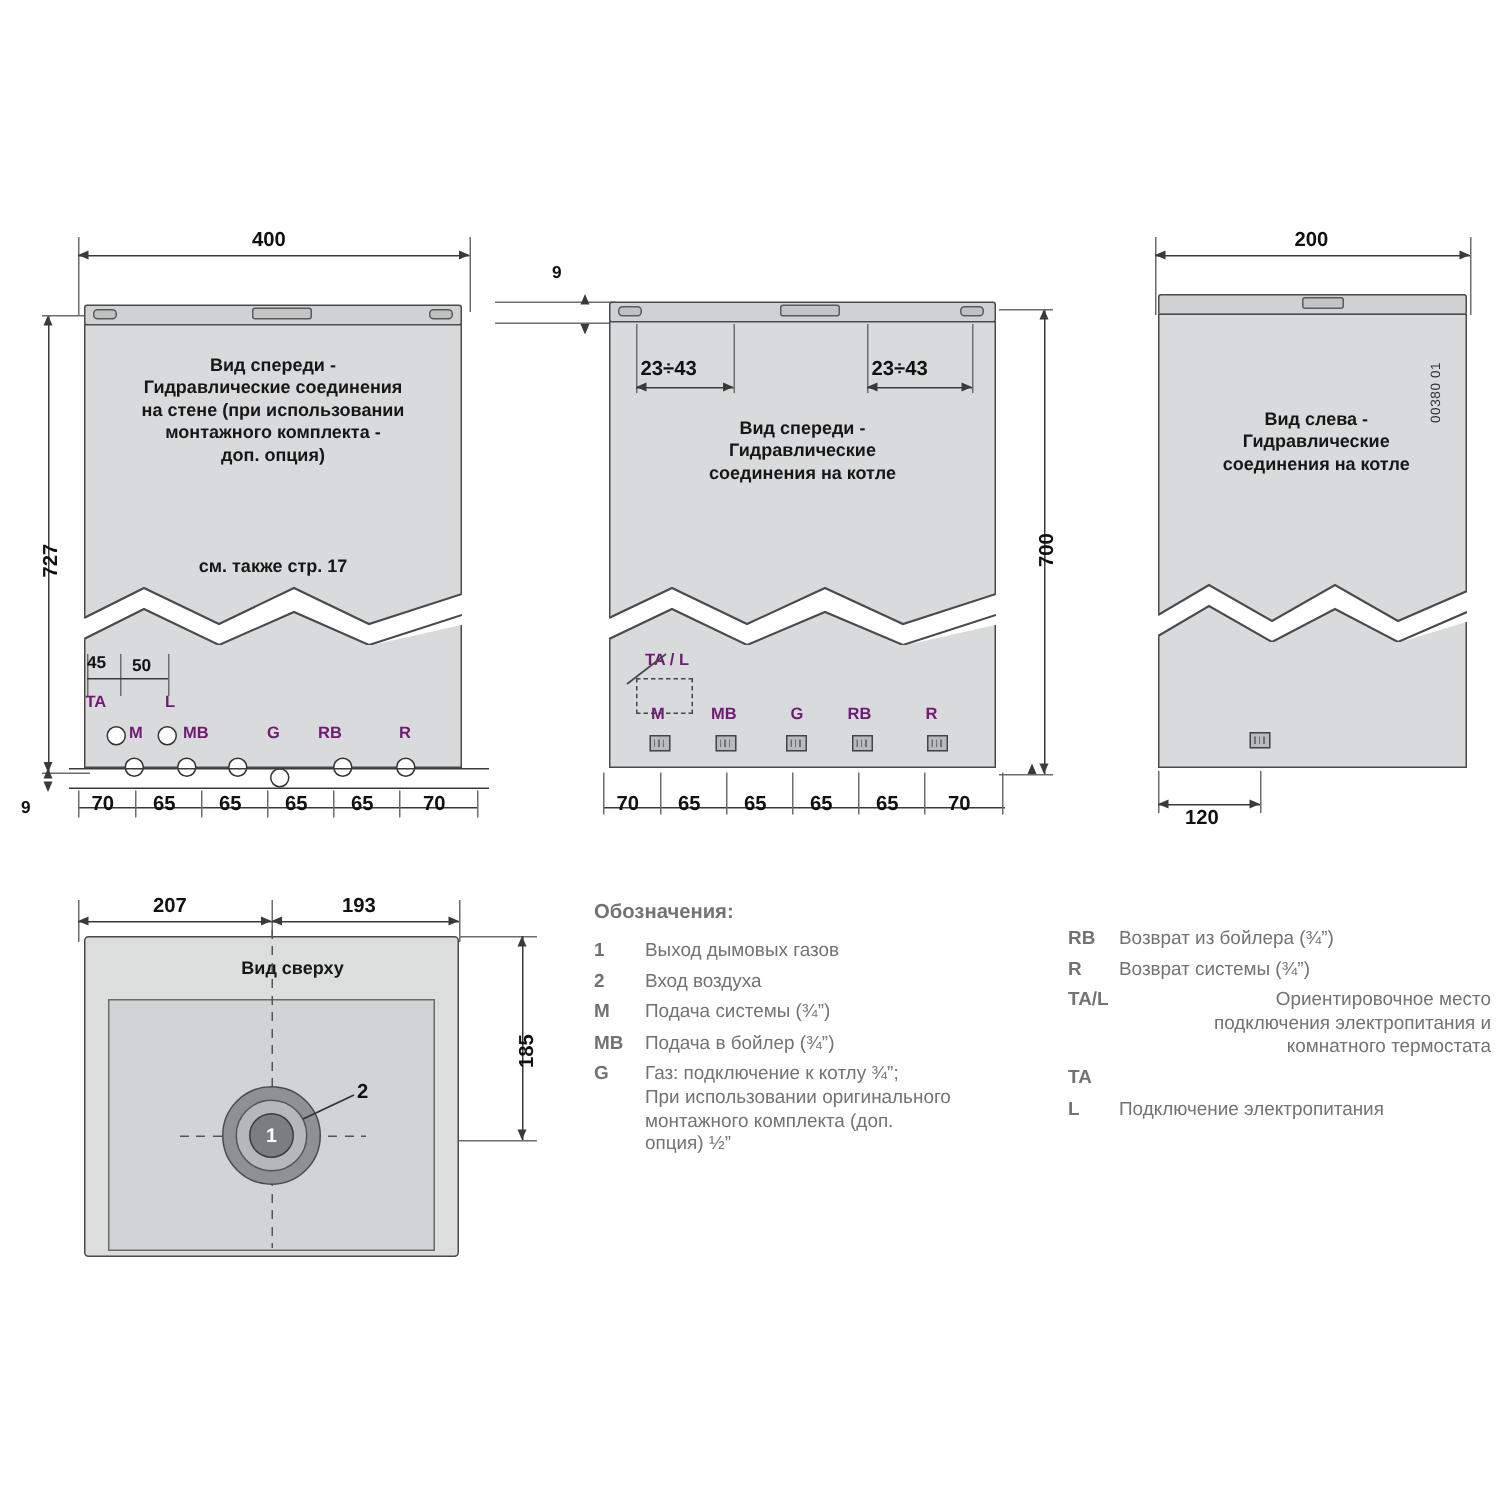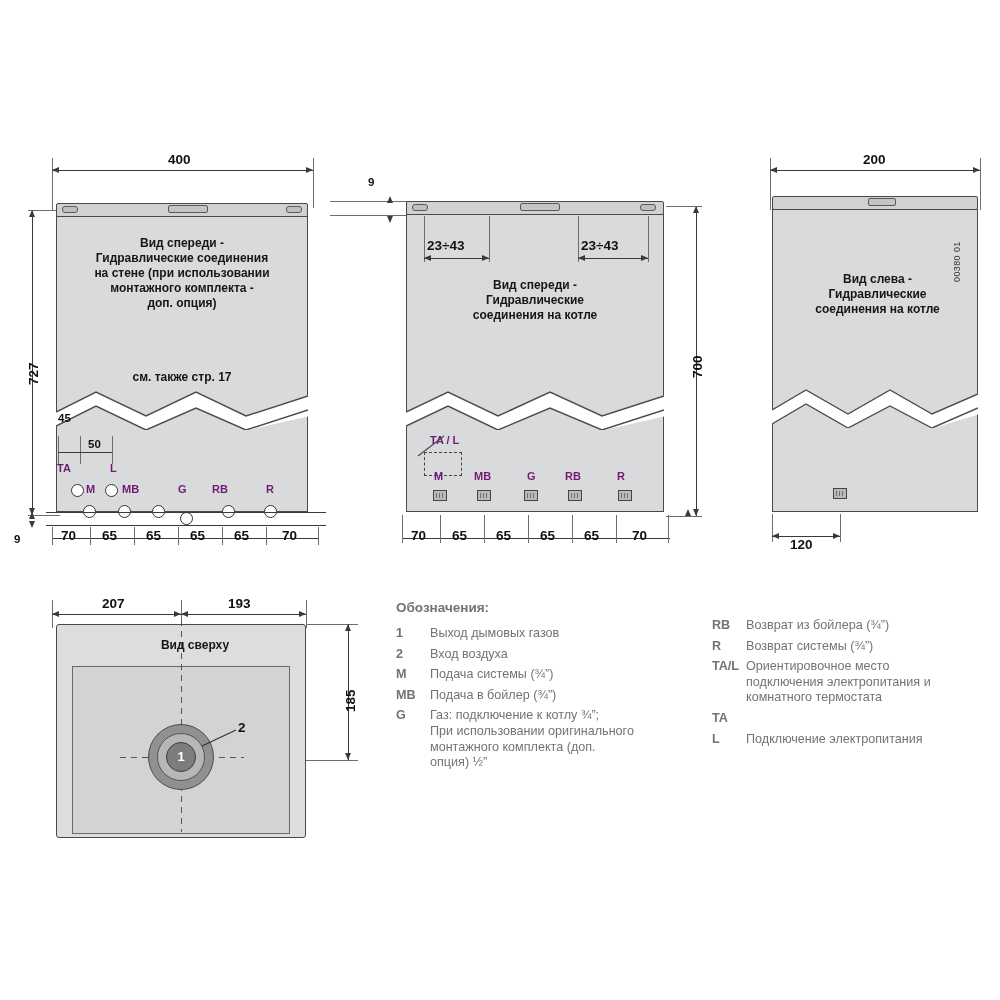--- a/index.html
+++ b/index.html
@@ -217,21 +217,21 @@
     <polygon points="0,22 40,2 90,26 140,2 190,26 252,6 252,26 190,40 140,18 90,40 40,16 0,36" fill="#ffffff" stroke="#ffffff" stroke-width="1"></polygon>
     <polyline points="0,22 40,2 90,26 140,2 190,26 252,6" fill="none" stroke="#4a4a4a" stroke-width="1.4"></polyline>
     <polyline points="0,36 40,16 90,40 140,18 190,40 252,20" fill="none" stroke="#4a4a4a" stroke-width="1.4"></polyline>
   </svg>
 
   <div class="ext extv" style="left:58px;top:436px;height:28px;"></div>
   <div class="ext extv" style="left:80px;top:436px;height:28px;"></div>
   <div class="ext extv" style="left:112px;top:436px;height:28px;"></div>
   <div class="dimline dimh" style="left:58px;top:452px;width:22px;"></div>
   <div class="dimline dimh" style="left:80px;top:452px;width:32px;"></div>
-  <div class="dimtxt small" style="left:58px;top:412px;">45</div>
+  <div class="dimtxt small" style="left:58px;top:436px;">45</div>
   <div class="dimtxt small" style="left:88px;top:438px;">50</div>
 
   <div class="conn" style="left:57px;top:462px;">TA</div>
   <div class="conn" style="left:110px;top:462px;">L</div>
 
   <div class="circleport" style="left:71px;top:484px;"></div>
   <div class="conn" style="left:86px;top:483px;">M</div>
   <div class="circleport" style="left:105px;top:484px;"></div>
   <div class="conn" style="left:122px;top:483px;">MB</div>
   <div class="conn" style="left:178px;top:483px;">G</div>
@@ -440,21 +440,21 @@
     <div class="lrow">
         <div class="lkey">RB</div>
         <div class="lval">Возврат из бойлера (¾”)</div>
       </div>
     <div class="lrow">
         <div class="lkey">R</div>
         <div class="lval">Возврат системы (¾”)</div>
       </div>
     <div class="lrow">
         <div class="lkey">TA/L</div>
-        <div class="lval" style="white-space:pre-line;">Ориентировочное место
+        <div class="lval" style="white-space:pre-line;text-align:right;">Ориентировочное место
 подключения электропитания и
 комнатного термостата</div>
       </div>
     <div class="lrow">
         <div class="lkey">TA</div>
       </div>
     <div class="lrow">
         <div class="lkey">L</div>
         <div class="lval">Подключение электропитания</div>
       </div>

